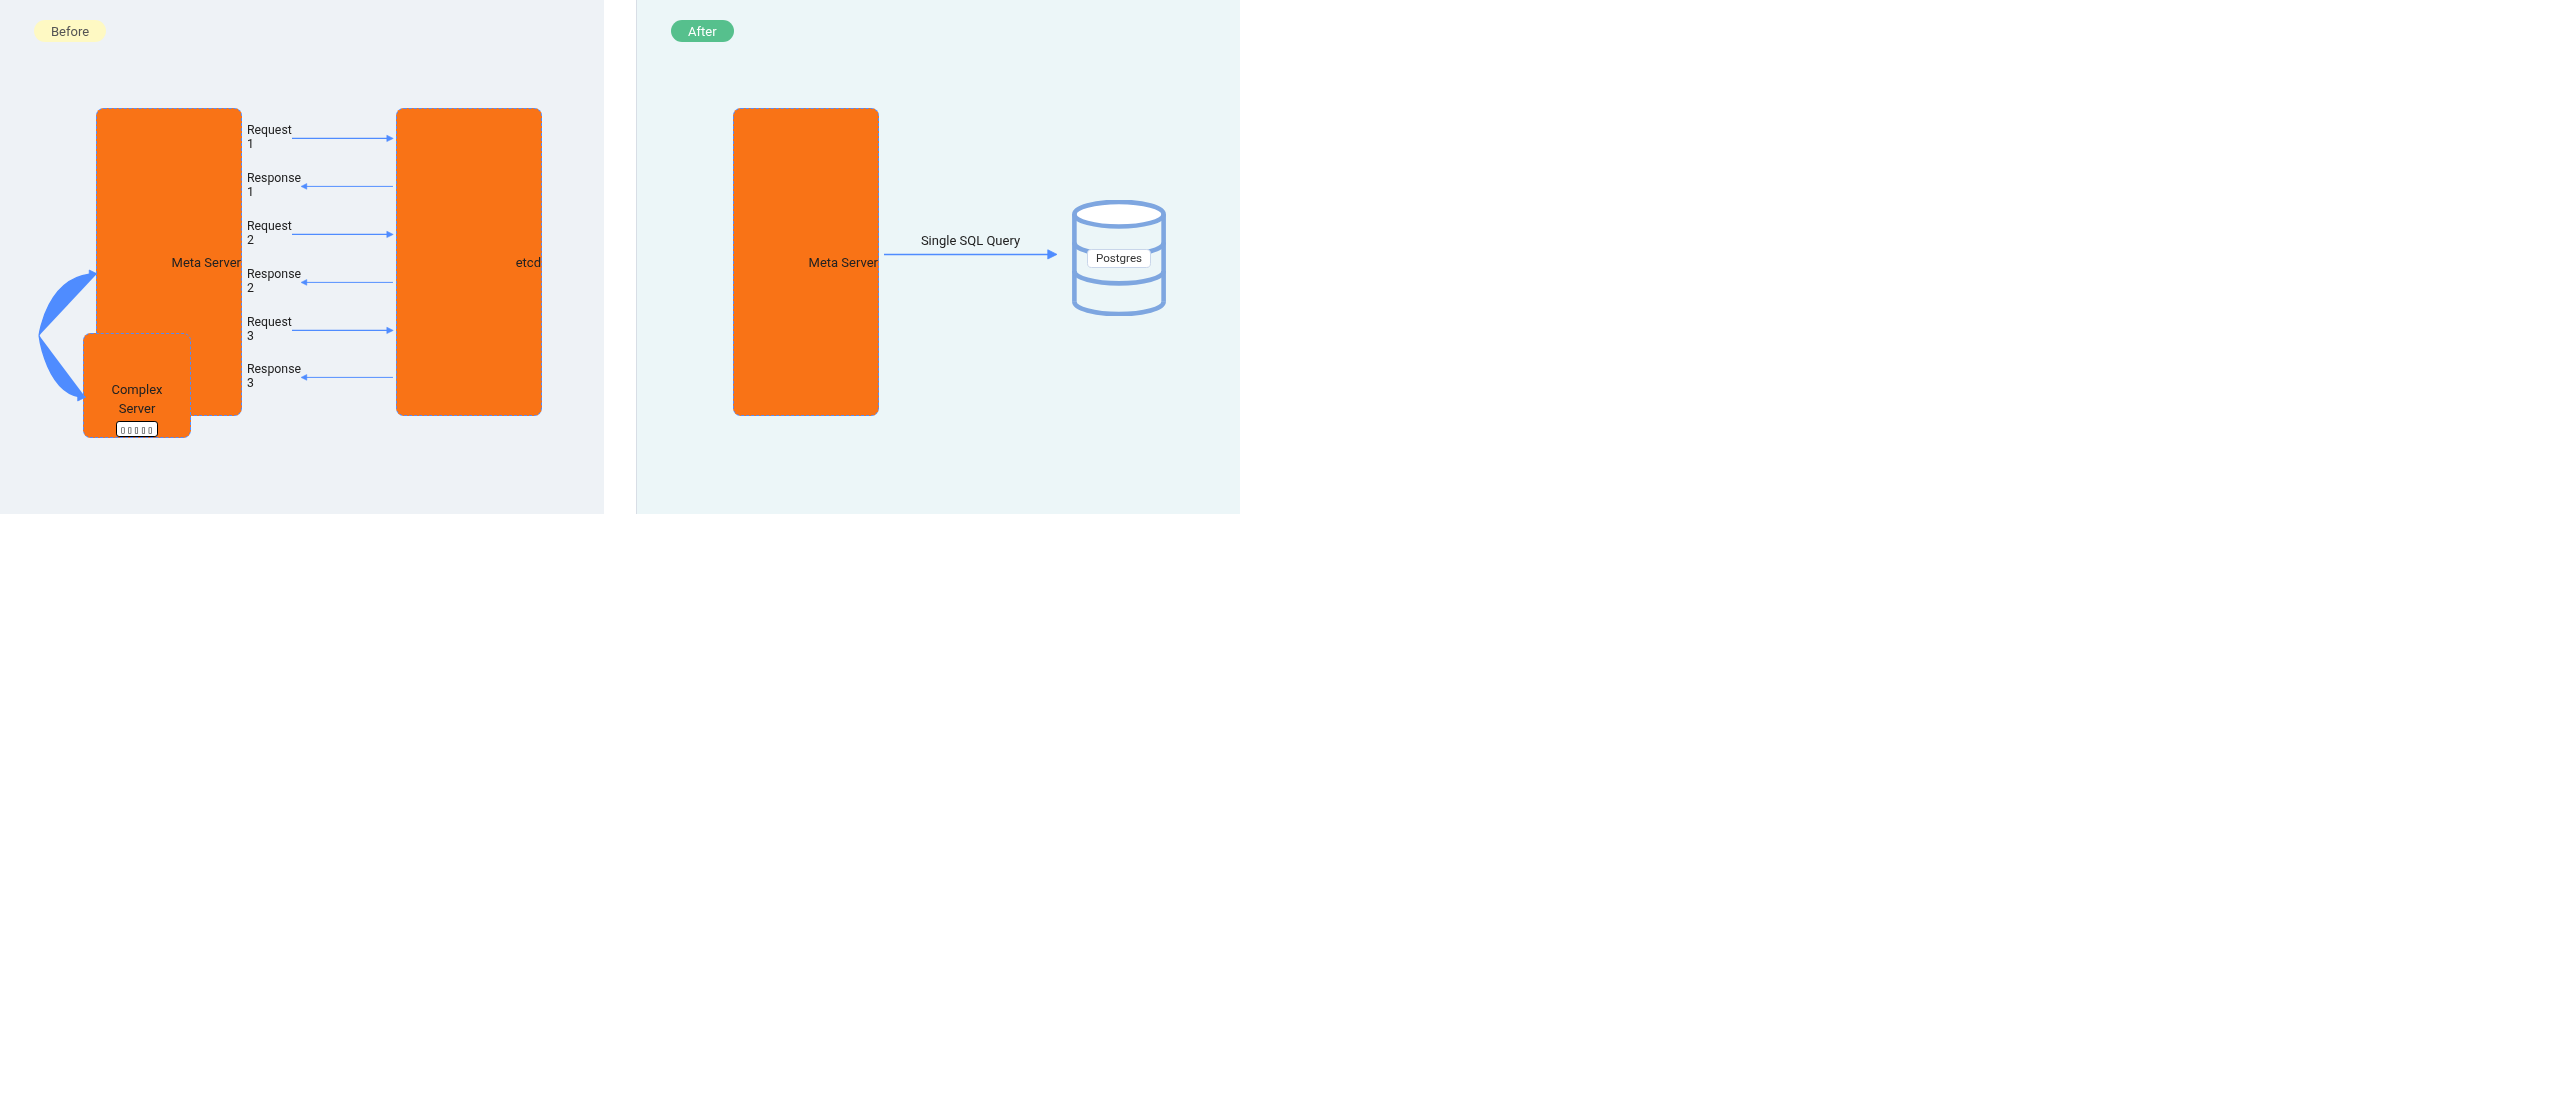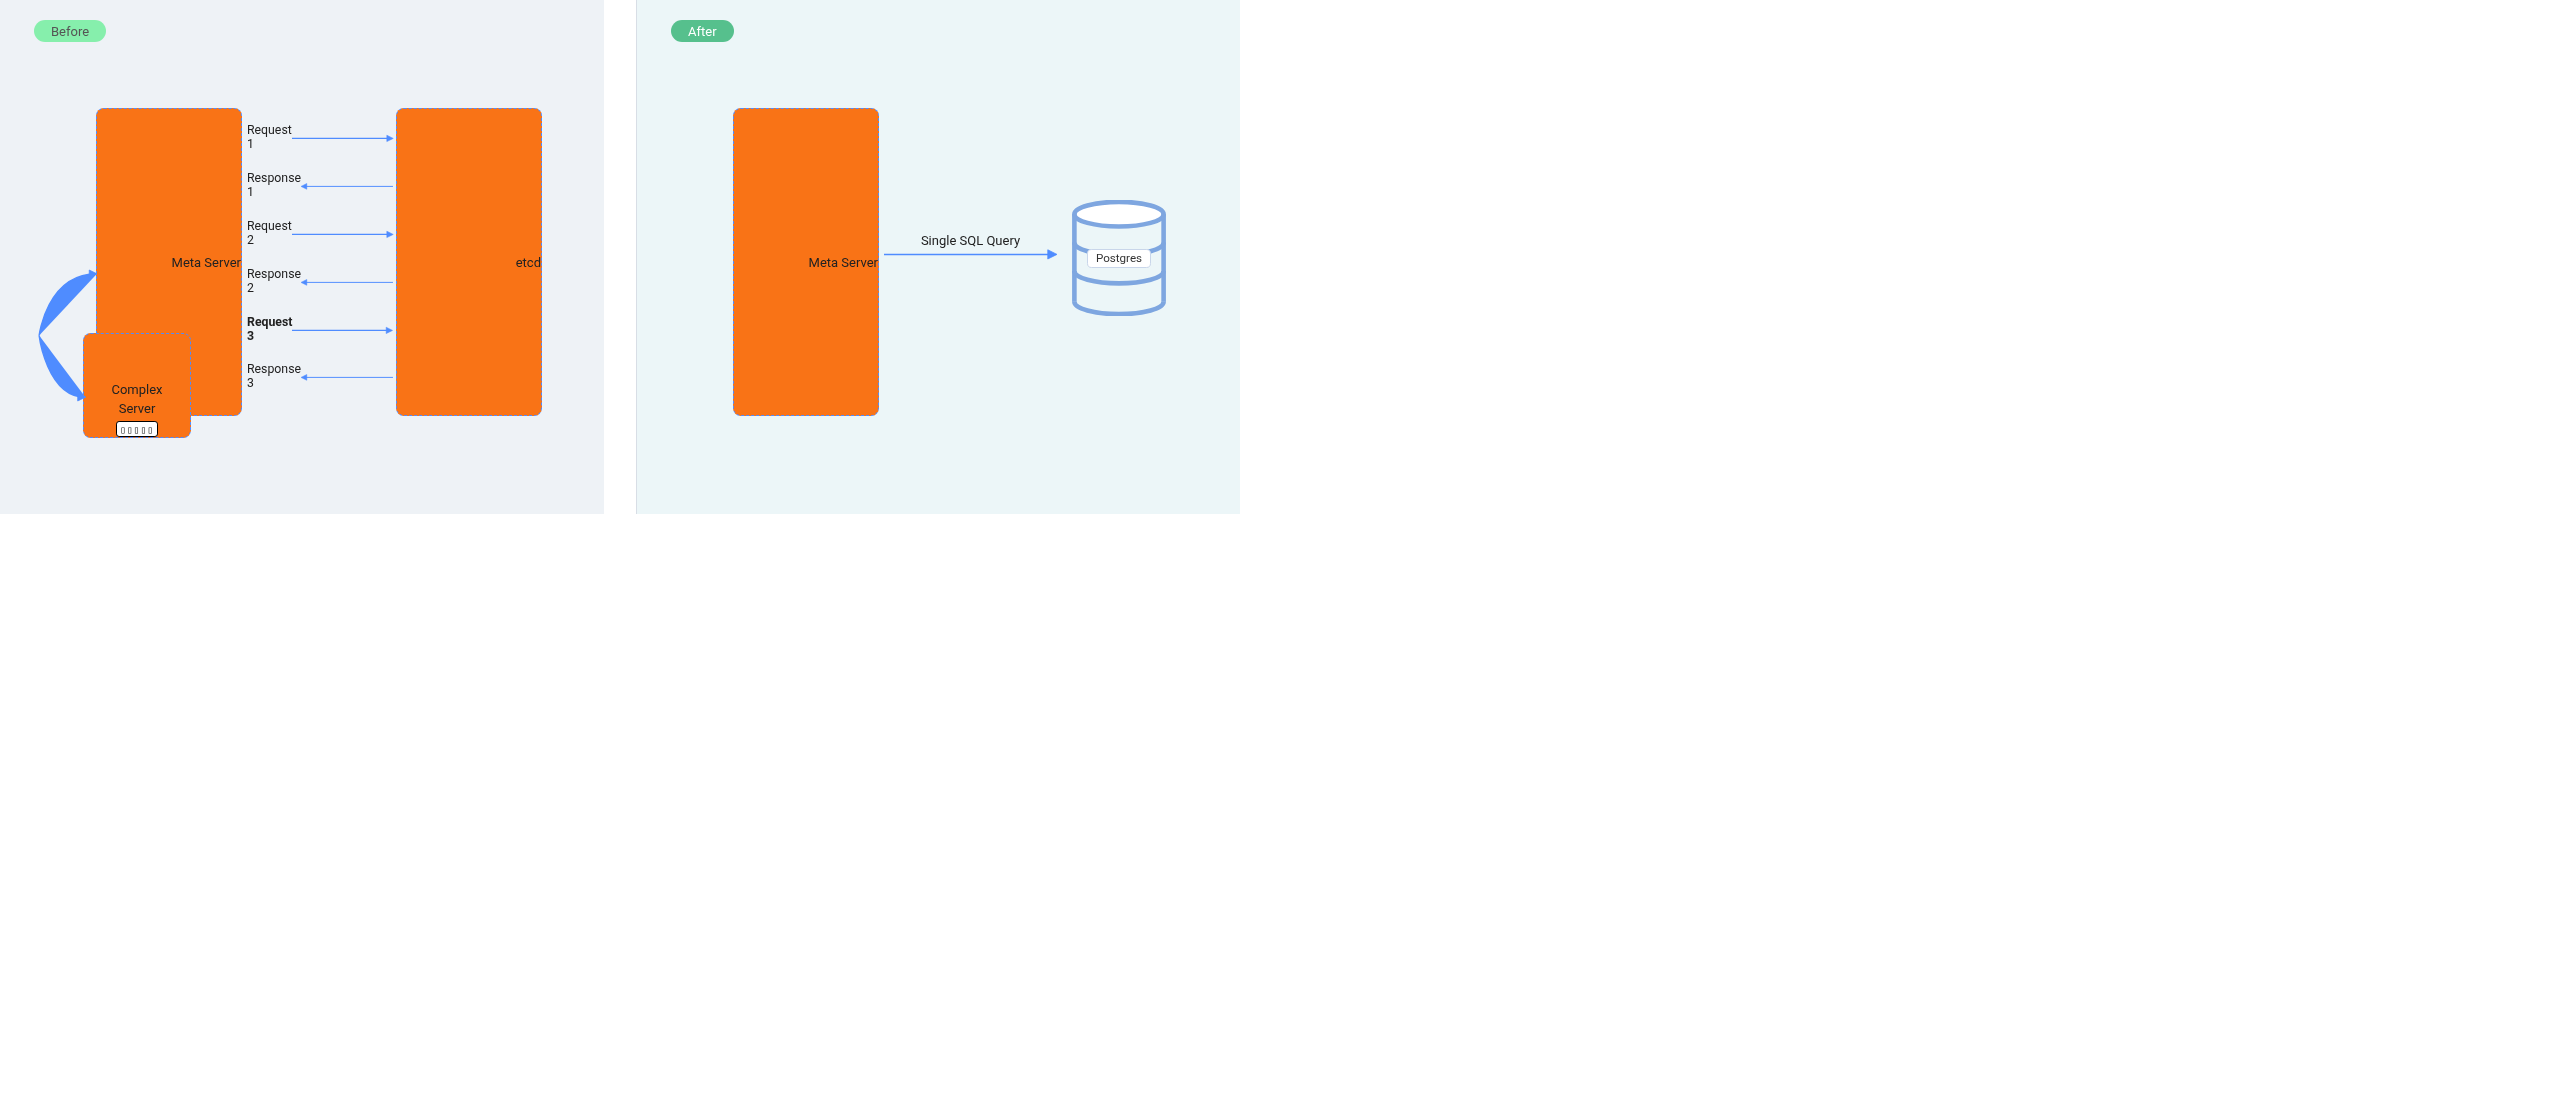--- a/index.html
+++ b/index.html
@@ -25,21 +25,21 @@
   .badge {
     position: absolute;
     top: 20px;
     padding: 4.6px 17px;
     border-radius: 770px;
     font-size: 13px;
     font-weight: 400;
     line-height: 1;
     white-space: nowrap;
   }
-  .badge-before { left: 34px; background: #86efac; color: #555; }
+  .badge-before { left: 34px; background: #fef9c3; color: #555; }
   .badge-after  { left: 34px; background: #56c08d; color: #fff; }
 
   .node {
     position: absolute;
     border: 1.2px dashed #4f8cff;
     background: #f97316;
     border-radius: 7.7px;
     display: flex;
     align-items: center;
     justify-content: flex-end;
@@ -171,21 +171,21 @@
               <polygon points="190,7 178,1 178,13" class="blue"></polygon>
             </svg></div>
         </div>
         <div class="arrow-row" style="top: 267px;">
           <span class="txt">Response 2</span>
           <div class="arrow"><svg viewBox="0 0 190 14">
               <line x1="10" y1="7" x2="190" y2="7" class="blue" stroke-width="2"></line>
               <polygon points="0,7 12,1 12,13" class="blue"></polygon>
             </svg></div>
         </div>
-        <div class="arrow-row" style="top: 315px; font-weight: bold;">
+        <div class="arrow-row" style="top: 315px;">
           <span class="txt">Request 3</span>
           <div class="arrow"><svg viewBox="0 0 190 14">
               <line x1="0" y1="7" x2="180" y2="7" class="blue" stroke-width="2"></line>
               <polygon points="190,7 178,1 178,13" class="blue"></polygon>
             </svg></div>
         </div>
         <div class="arrow-row" style="top: 362px;">
           <span class="txt">Response 3</span>
           <div class="arrow"><svg viewBox="0 0 190 14">
               <line x1="10" y1="7" x2="190" y2="7" class="blue" stroke-width="2"></line>

